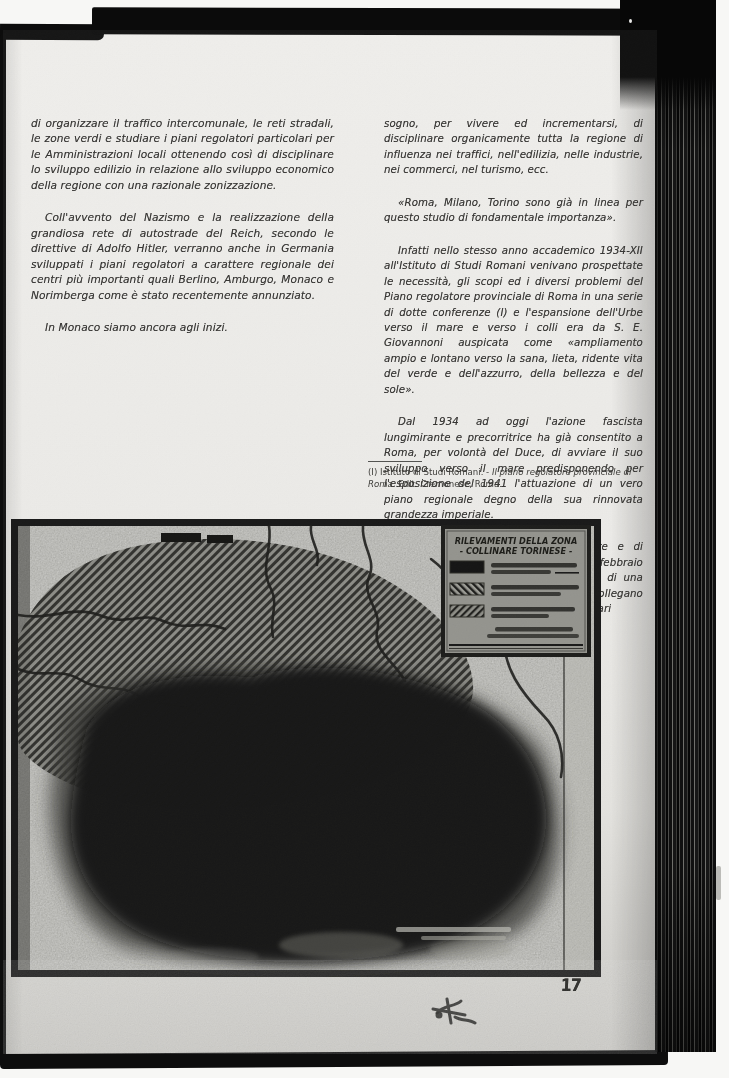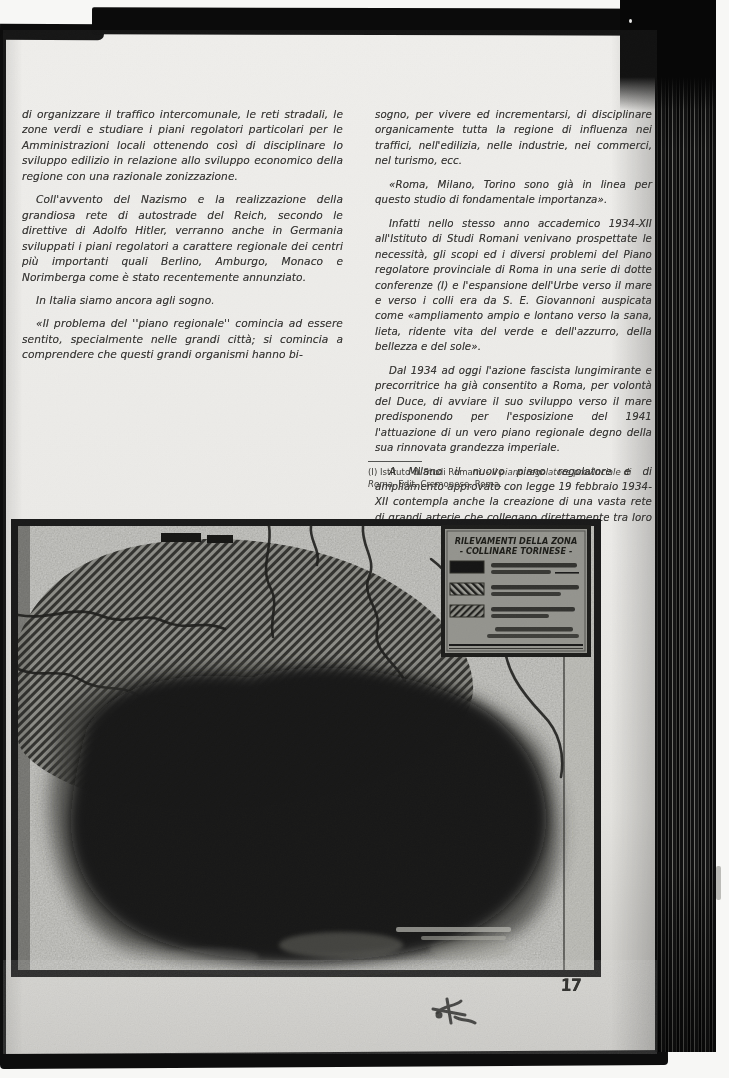--- a/index.html
+++ b/index.html
@@ -29,21 +29,21 @@
                         #6f6f6b 6px 7px,#161616 7px 10px,#3a3a38 10px 11px);}
   .fore-edge::after{content:"";position:absolute;inset:0;
              background:linear-gradient(180deg,rgba(0,0,0,.65) 0%,rgba(0,0,0,0) 12%,rgba(0,0,0,0) 82%,rgba(0,0,0,.45) 100%),
                         linear-gradient(90deg,rgba(0,0,0,.5) 0 3px,rgba(0,0,0,0) 8px);}
   .dot-tr{position:absolute;left:629px;top:19px;width:3px;height:4px;border-radius:50%;background:#e9e9e7;}
   .edge-mark{position:absolute;left:716px;top:866px;width:5px;height:34px;border-radius:2px;background:#bcbcb8;}
 
   
   .col{position:absolute;font-style:italic;color:#2f2e2c;text-align:justify;
        letter-spacing:.1px;text-shadow:0 0 .5px rgba(47,46,44,.55);}
-  .col p{margin:8px;text-indent:14px;}
+  .col p{margin:17px;text-indent:14px;}
   .col p.cont{text-indent:0;}
   .left-col{left:14px;top:99px;width:337px;font-size:10.6px;line-height:15.45px;}
   .right-col{left:367px;top:99px;width:293px;font-size:10.25px;line-height:15.45px;}
 
   .footnote-rule{position:absolute;left:368px;top:461px;width:54px;height:1px;background:#4c4c4a;}
   .footnote{position:absolute;left:368px;top:467px;width:292px;font-size:8.6px;line-height:11.6px;
             color:#34332f;text-align:left;}
   .footnote .it{font-style:italic;}
 
   .page-number{position:absolute;left:560px;top:975px;font-size:17px;font-weight:800;color:#131310;
@@ -57,22 +57,21 @@
 </head>
 <body>
 
 <div class="stage">
 
   <div class="paper"></div>
 
   <div class="col left-col">
     <p class="cont">di organizzare il traffico intercomunale, le reti stradali, le zone verdi e studiare i piani regolatori particolari per le Amministrazioni locali ottenendo così di disciplinare lo sviluppo edilizio in relazione allo sviluppo economico della regione con una razionale zonizzazione.</p>
     <p>Coll'avvento del Nazismo e la realizzazione della grandiosa rete di autostrade del Reich, secondo le direttive di Adolfo Hitler, verranno anche in Germania sviluppati i piani regolatori a carattere regionale dei centri più importanti quali Berlino, Amburgo, Monaco e Norimberga come è stato recentemente annunziato.</p>
-    <p>In Italia siamo ancora agli sogno.</p>
-    <p>«Il problema del ''piano regionale'' comincia ad essere sentito, specialmente nelle grandi città; si comincia a comprendere che questi grandi organismi hanno bi-</p>
+    <p>In Monaco siamo ancora agli inizi.</p>
   </div>
 
   <div class="col right-col">
     <p class="cont">sogno, per vivere ed incrementarsi, di disciplinare organicamente tutta la regione di influenza nei traffici, nell'edilizia, nelle industrie, nei commerci, nel turismo, ecc.</p>
     <p>«Roma, Milano, Torino sono già in linea per questo studio di fondamentale importanza».</p>
     <p>Infatti nello stesso anno accademico 1934-XII all'Istituto di Studi Romani venivano prospettate le necessità, gli scopi ed i diversi problemi del Piano regolatore provinciale di Roma in una serie di dotte conferenze (I) e l'espansione dell'Urbe verso il mare e verso i colli era da S. E. Giovannoni auspicata come «ampliamento ampio e lontano verso la sana, lieta, ridente vita del verde e dell'azzurro, della bellezza e del sole».</p>
     <p>Dal 1934 ad oggi l'azione fascista lungimirante e precorritrice ha già consentito a Roma, per volontà del Duce, di avviare il suo sviluppo verso il mare predisponendo per l'esposizione del 1941 l'attuazione di un vero piano regionale degno della sua rinnovata grandezza imperiale.</p>
     <p>A Milano il nuovo piano regolatore e di ampliamento approvato con legge 19 febbraio 1934-XII contempla anche la creazione di una vasta rete di grandi arterie che collegano direttamente tra loro i vari centri secondari</p>
   </div>
 

